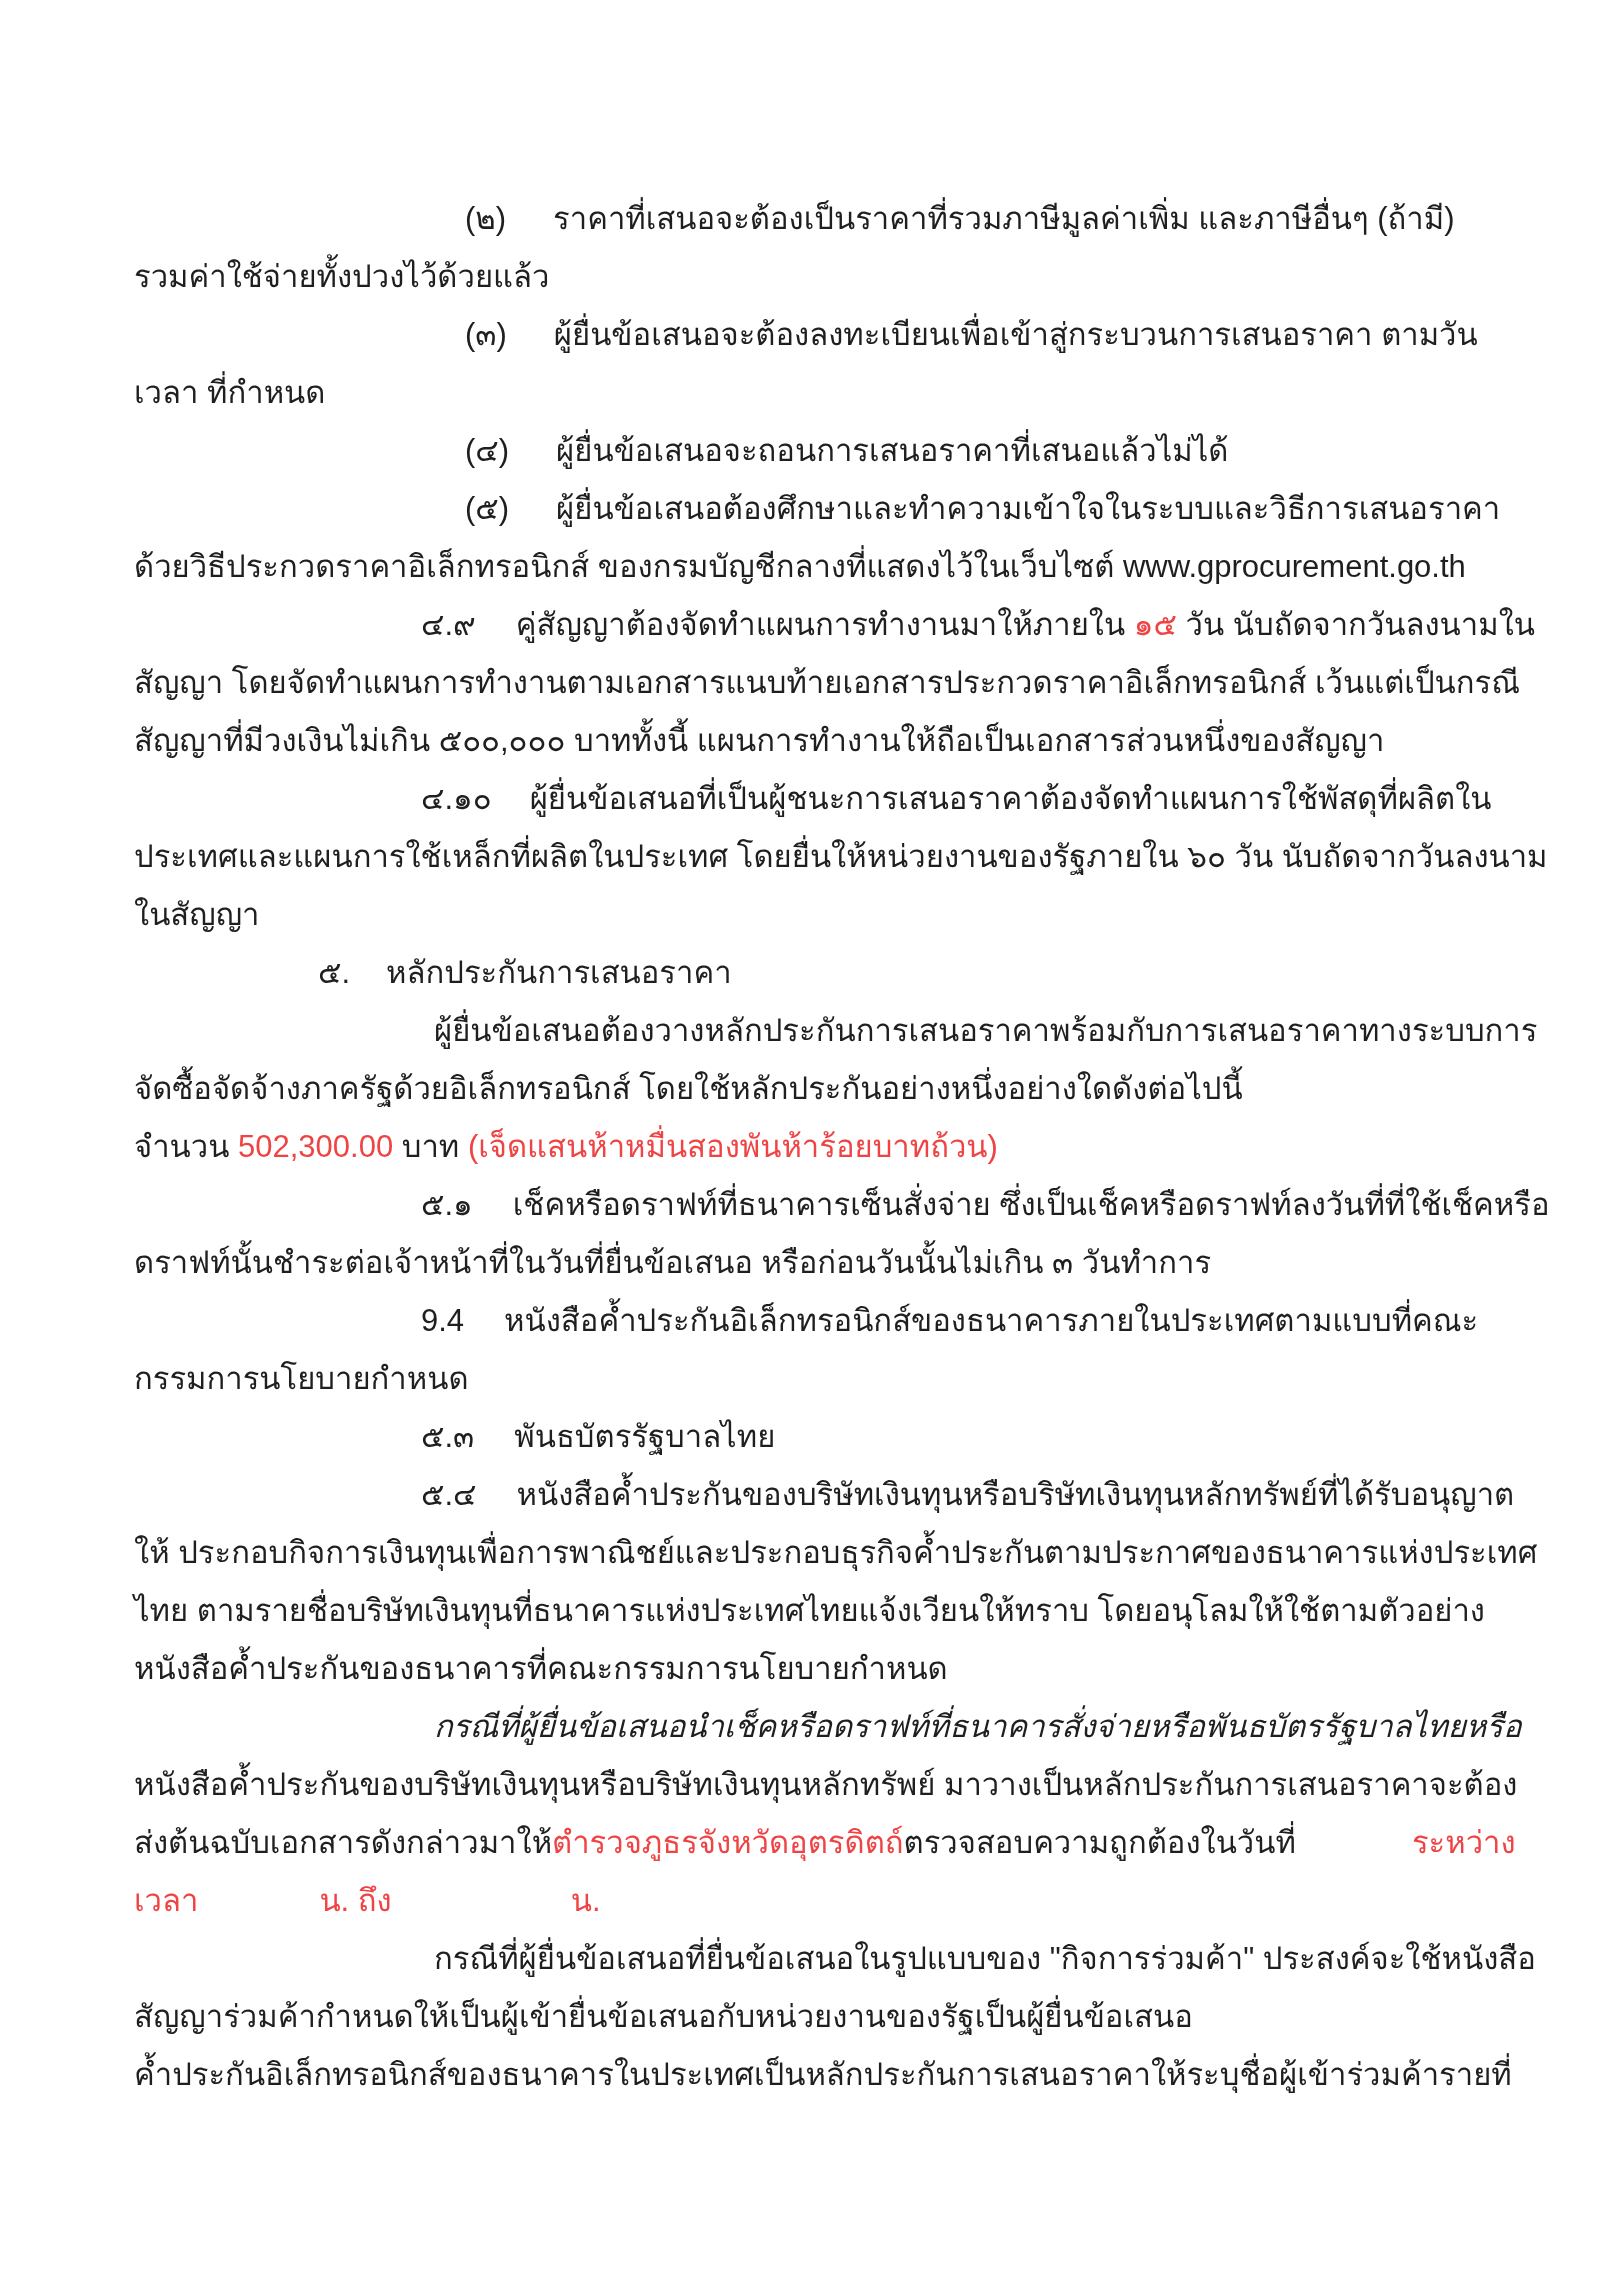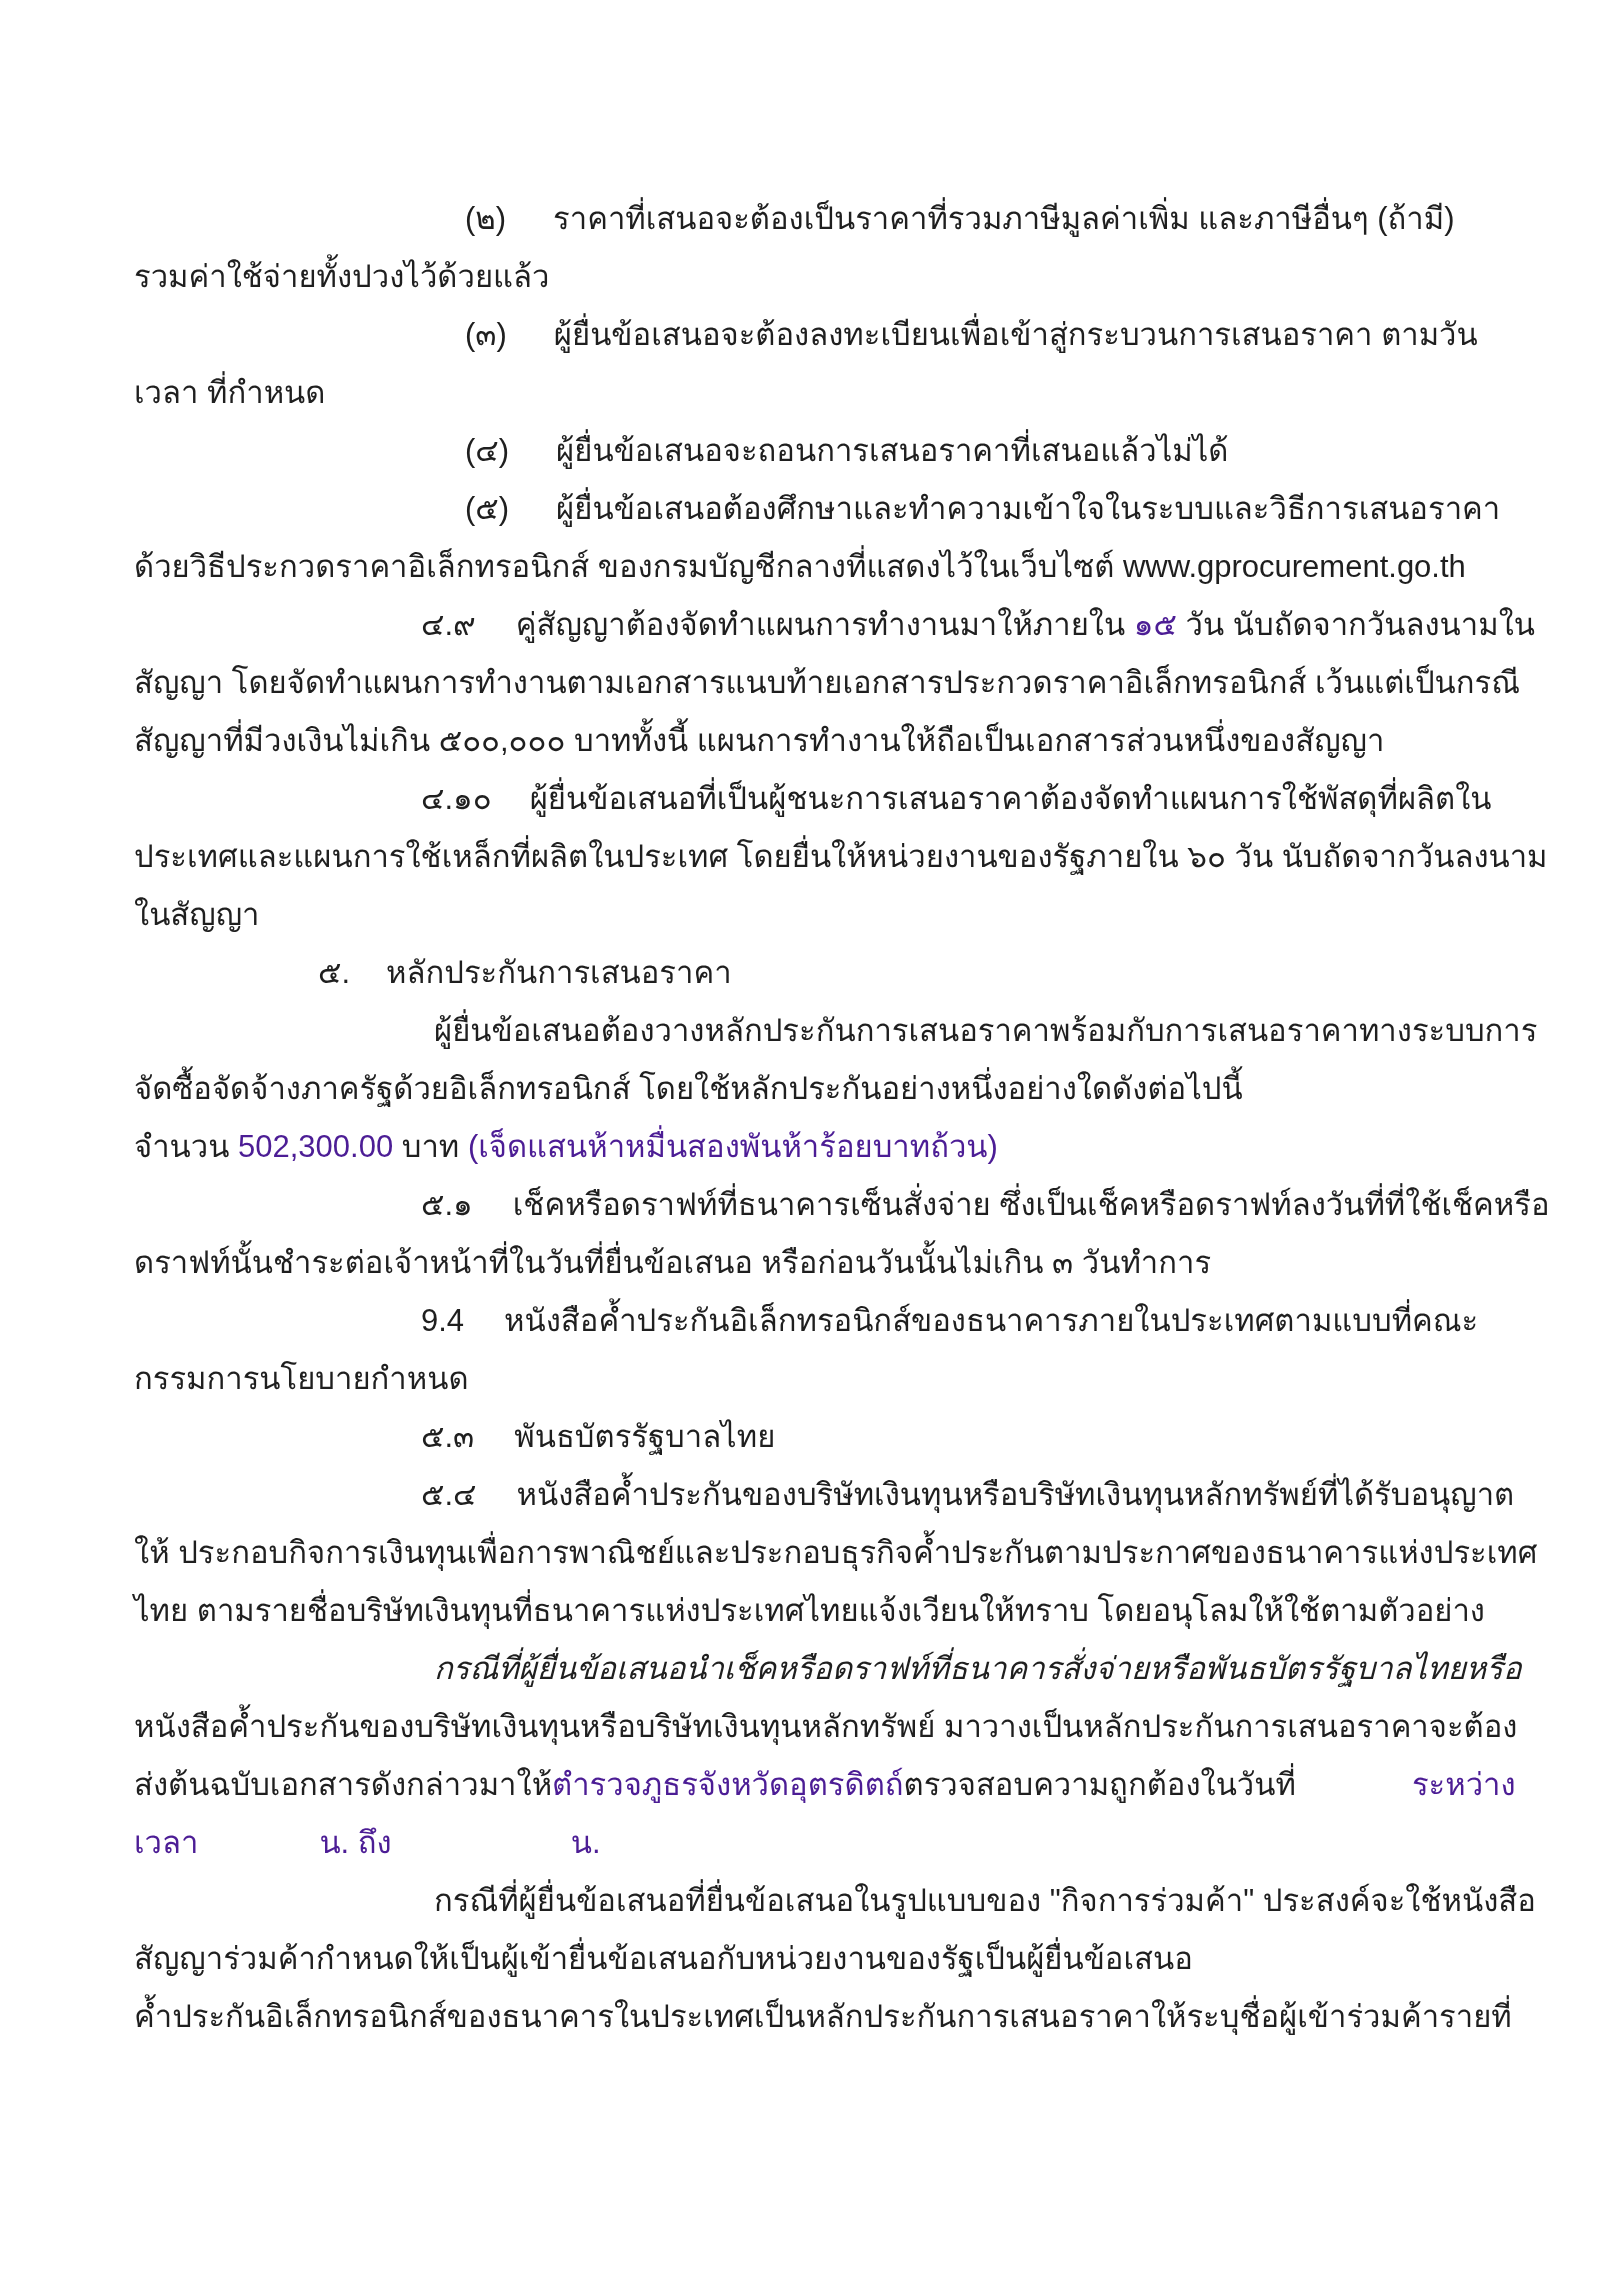--- a/index.html
+++ b/index.html
@@ -26,21 +26,21 @@
     width: 1361px;
     color: #1f1f1f;
     font-size: 31px;
     line-height: 58px;
   }
   .line {
     white-space: nowrap;
     height: 58px;
   }
   .line.bold { font-weight: normal; }
-  .purple { color: #4c1d95; }
+  .purple { color: #ef4444; }
   .gap { display: inline-block; height: 0.9px; }
 </style>
 </head>
 <body>
 
 <div class="page">
   <main class="doc" id="doc">
       <div class="line" style="padding-left: 331px;"><span>(๒)</span><span class="gap" style="width: 47px;"></span><span>ราคาที่เสนอจะต้องเป็นราคาที่รวมภาษีมูลค่าเพิ่ม และภาษีอื่นๆ (ถ้ามี)</span></div>
       <div class="line"><span>รวมค่าใช้จ่ายทั้งปวงไว้ด้วยแล้ว</span></div>
       <div class="line" style="padding-left: 331px;"><span>(๓)</span><span class="gap" style="width: 47px;"></span><span>ผู้ยื่นข้อเสนอจะต้องลงทะเบียนเพื่อเข้าสู่กระบวนการเสนอราคา ตามวัน</span></div>
@@ -59,20 +59,21 @@
       <div class="line"><span>จัดซื้อจัดจ้างภาครัฐด้วยอิเล็กทรอนิกส์ โดยใช้หลักประกันอย่างหนึ่งอย่างใดดังต่อไปนี้</span></div>
       <div class="line"><span>จำนวน </span><span class="purple">502,300.00</span><span> บาท </span><span class="purple">(เจ็ดแสนห้าหมื่นสองพันห้าร้อยบาทถ้วน)</span></div>
       <div class="line" style="padding-left: 287px;"><span>๕.๑</span><span class="gap" style="width: 40px;"></span><span>เช็คหรือดราฟท์ที่ธนาคารเซ็นสั่งจ่าย ซึ่งเป็นเช็คหรือดราฟท์ลงวันที่ที่ใช้เช็คหรือ</span></div>
       <div class="line"><span>ดราฟท์นั้นชำระต่อเจ้าหน้าที่ในวันที่ยื่นข้อเสนอ หรือก่อนวันนั้นไม่เกิน ๓ วันทำการ</span></div>
       <div class="line" style="padding-left: 287px;"><span>9.4</span><span class="gap" style="width: 40px;"></span><span>หนังสือค้ำประกันอิเล็กทรอนิกส์ของธนาคารภายในประเทศตามแบบที่คณะ</span></div>
       <div class="line"><span>กรรมการนโยบายกำหนด</span></div>
       <div class="line" style="padding-left: 287px;"><span>๕.๓</span><span class="gap" style="width: 40px;"></span><span>พันธบัตรรัฐบาลไทย</span></div>
       <div class="line" style="padding-left: 287px;"><span>๕.๔</span><span class="gap" style="width: 40px;"></span><span>หนังสือค้ำประกันของบริษัทเงินทุนหรือบริษัทเงินทุนหลักทรัพย์ที่ได้รับอนุญาต</span></div>
       <div class="line"><span>ให้ ประกอบกิจการเงินทุนเพื่อการพาณิชย์และประกอบธุรกิจค้ำประกันตามประกาศของธนาคารแห่งประเทศ</span></div>
       <div class="line"><span>ไทย ตามรายชื่อบริษัทเงินทุนที่ธนาคารแห่งประเทศไทยแจ้งเวียนให้ทราบ โดยอนุโลมให้ใช้ตามตัวอย่าง</span></div>
+      <div class="line"><span>หนังสือค้ำประกันของธนาคารที่คณะกรรมการนโยบายกำหนด</span></div>
       <div class="line" style="padding-left: 300px; font-style: italic;"><span>กรณีที่ผู้ยื่นข้อเสนอนำเช็คหรือดราฟท์ที่ธนาคารสั่งจ่ายหรือพันธบัตรรัฐบาลไทยหรือ</span></div>
       <div class="line"><span>หนังสือค้ำประกันของบริษัทเงินทุนหรือบริษัทเงินทุนหลักทรัพย์ มาวางเป็นหลักประกันการเสนอราคาจะต้อง</span></div>
       <div class="line"><span>ส่งต้นฉบับเอกสารดังกล่าวมาให้</span><span class="purple">ตำรวจภูธรจังหวัดอุตรดิตถ์</span><span>ตรวจสอบความถูกต้องในวันที่</span><span class="gap" style="width: 116px;"></span><span class="purple">ระหว่าง</span></div>
       <div class="line"><span class="purple">เวลา</span><span class="gap" style="width: 121px;"></span><span class="purple">น. ถึง</span><span class="gap" style="width: 179px;"></span><span class="purple">น.</span></div>
       <div class="line" style="padding-left: 300px; text-align: right;"><span>กรณีที่ผู้ยื่นข้อเสนอที่ยื่นข้อเสนอในรูปแบบของ "กิจการร่วมค้า" ประสงค์จะใช้หนังสือ</span></div>
       <div class="line"><span>สัญญาร่วมค้ากำหนดให้เป็นผู้เข้ายื่นข้อเสนอกับหน่วยงานของรัฐเป็นผู้ยื่นข้อเสนอ</span></div>
       <div class="line"><span>ค้ำประกันอิเล็กทรอนิกส์ของธนาคารในประเทศเป็นหลักประกันการเสนอราคาให้ระบุชื่อผู้เข้าร่วมค้ารายที่</span></div>
     </main>
 </div>
 

